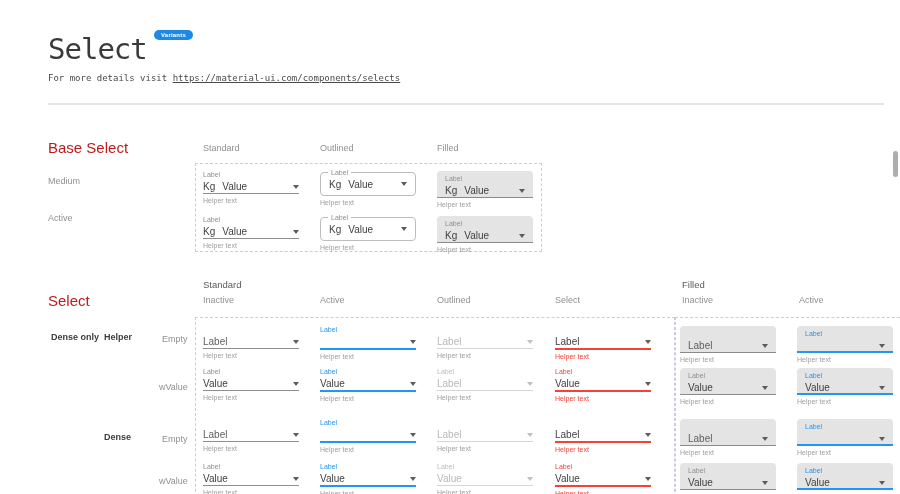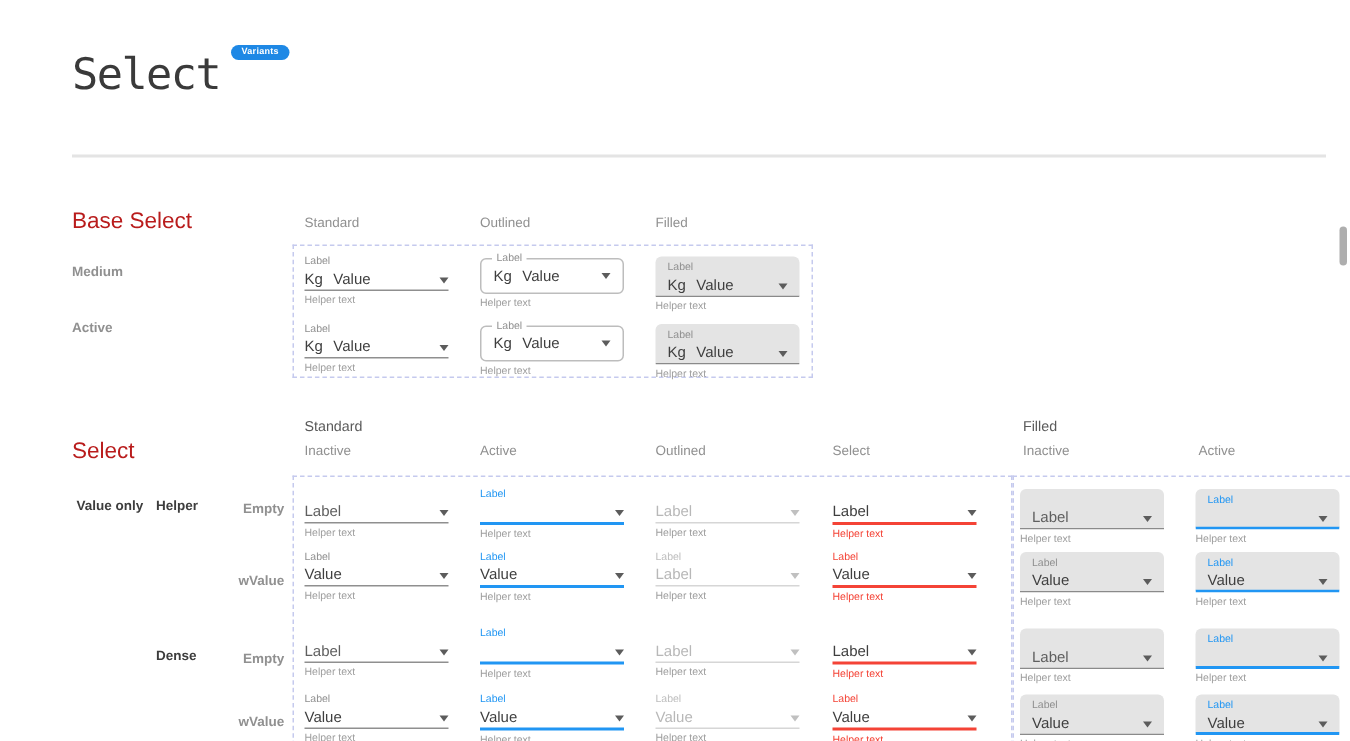--- a/index.html
+++ b/index.html
@@ -15,21 +15,21 @@
   .badge { background:#1e88e5; color:#fff; font-size:6px; font-weight:bold; padding:2px 7px; border-radius:7px; letter-spacing:.2px; }
   .linkline { font-family:"DejaVu Sans Mono",monospace; font-size:9px; color:#4a4a4a; }
   .linkline a { color:#4a4a4a; text-decoration:underline; cursor:pointer; }
   .divider { height:2px; background:#e4e4e4; }
   .scroll-thumb { width:5px; height:26px; background:#aeaeae; border-radius:3px; }
 
   
   .h2 { font-size:15px; font-weight:500; color:#b91c1c; }
   .colhead { font-size:9px; color:#909090; }
   .grouphead { font-size:9.5px; color:#5a5a5a; }
-  .rowlabel { font-size:9px; color:#909090;font-weight:bold; }
+  .rowlabel { font-size:9px; color:#909090; }
   .rowlabel-strong { font-size:9px; font-weight:bold; color:#3d3d3d; }
 
   .dashedbox { border:1px dashed #c5caee; }
   .dash-tl { border:none; border-top:1px dashed #c5caee; border-left:1px dashed #c5caee; border-right:1px dashed #c5caee; }
   .dash-tl2 { border:none; border-top:1px dashed #c5caee; border-left:1px dashed #c5caee; }
 
   
   .cell { position:absolute; width:96px; }
   .fl { height:10px; font-size:7px; line-height:9px; color:#8f8f8f; }
   .fl.blue { color:#2196f3; } .fl.red { color:#f44336; } .fl.dis { color:#bdbdbd; }
@@ -56,20 +56,21 @@
   .fbox { background:#e4e4e4; border-radius:4px 4px 0 0; padding:3px 8px 0 8px; height:27px; border-bottom:1px solid #8a8a8a; }
   .fbox.blue-b { border-bottom:2px solid #2196f3; }
 </style>
 </head>
 <body>
 
 <div class="frame">
 
   <div class="abs title" style="left:48px;top:32px">Select</div>
   <div class="abs badge" style="left:154px;top:30px">Variants</div>
+  <div class="abs linkline" style="left:48px;top:73px"><span>For more details visit </span><a>https://material-ui.com/components/selects</a></div>
   <div class="abs divider" style="left:48px;top:103px;width:836px"></div>
   <div class="abs scroll-thumb" style="left:893px;top:151px"></div>
 
   <div class="abs h2" style="left:48px;top:139px">Base Select</div>
   <div class="abs colhead" style="left:203px;top:143px">Standard</div>
   <div class="abs colhead" style="left:320px;top:143px">Outlined</div>
   <div class="abs colhead" style="left:437px;top:143px">Filled</div>
   <div class="abs rowlabel" style="left:48px;top:176px">Medium</div>
   <div class="abs rowlabel" style="left:48px;top:213px">Active</div>
   <div class="abs dashedbox" style="left:195px;top:163px;width:347px;height:89px"></div>
@@ -159,21 +160,21 @@
   <div class="abs h2" style="left:48px;top:292px">Select</div>
   <div class="abs grouphead" style="left:203px;top:279px">Standard</div>
   <div class="abs grouphead" style="left:682px;top:279px">Filled</div>
   <div class="abs colhead" style="left:203px;top:295px">Inactive</div>
   <div class="abs colhead" style="left:320px;top:295px">Active</div>
   <div class="abs colhead" style="left:437px;top:295px">Outlined</div>
   <div class="abs colhead" style="left:555px;top:295px">Select</div>
   <div class="abs colhead" style="left:682px;top:295px">Inactive</div>
   <div class="abs colhead" style="left:799px;top:295px">Active</div>
 
-  <div class="abs rowlabel-strong" style="left:51px;top:332px">Value only</div>
+  <div class="abs rowlabel-strong" style="left:51px;top:332px">Dense only</div>
   <div class="abs rowlabel-strong" style="left:104px;top:332px">Helper</div>
   <div class="abs rowlabel-strong" style="left:104px;top:432px">Dense</div>
   <div class="abs rowlabel" style="left:162px;top:334px">Empty</div>
   <div class="abs rowlabel" style="left:159px;top:382px">wValue</div>
   <div class="abs rowlabel" style="left:162px;top:434px">Empty</div>
   <div class="abs rowlabel" style="left:159px;top:476px">wValue</div>
 
   <div class="abs dash-tl" style="left:195px;top:317px;width:480px;height:190px"></div>
   <div class="abs dash-tl2" style="left:675px;top:317px;width:240px;height:190px"></div>
 

